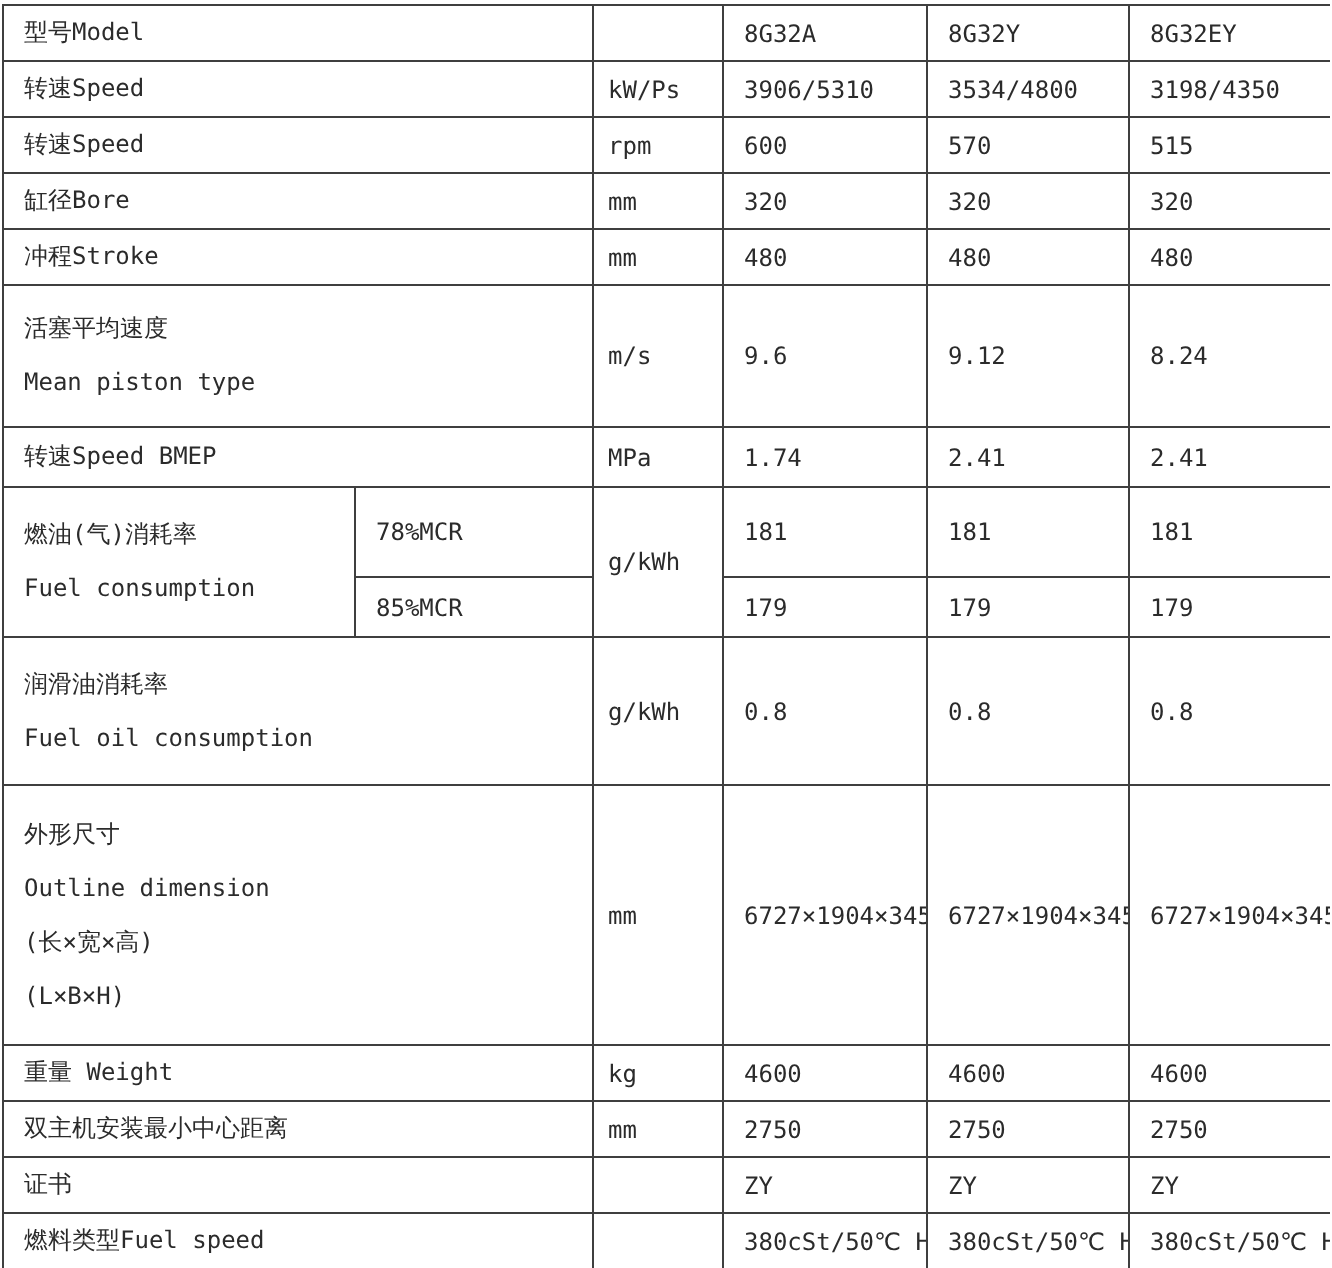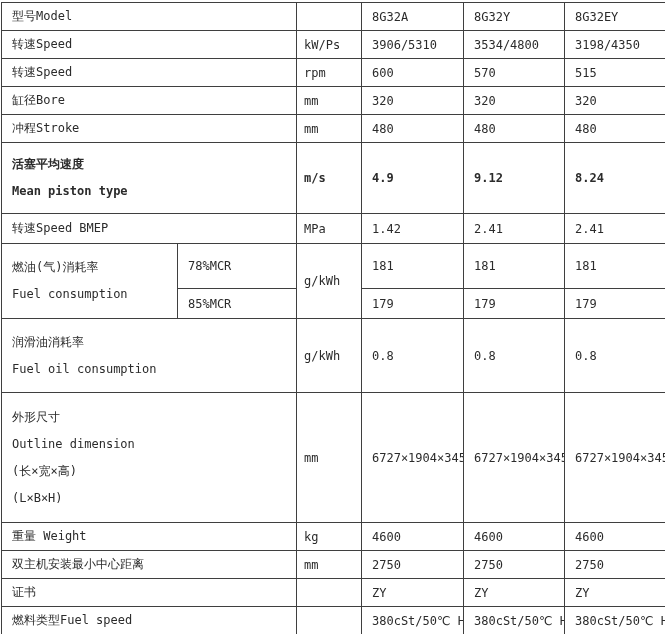--- a/index.html
+++ b/index.html
@@ -34,21 +34,21 @@
     white-space: nowrap;
     background: #ffffff;
   }
   table.spec td.unit { padding-left: 7px; }
   table.spec .ln { line-height: 27px; }
   
   tr.h27  { height: 27px; }
   tr.h28  { height: 28px; }
   tr.h30  { height: 30px; }
   tr.h45  { height: 45px; }
-  tr.h71  { height: 71px; font-weight: bold; }
+  tr.h71  { height: 71px; }
   tr.h74  { height: 74px; }
   tr.h130 { height: 130px; }
   tr.h26  { height: 26px; }
 </style>
 </head>
 <body>
 
 <div id="stage">
   <table class="spec">
     <colgroup>
@@ -110,31 +110,31 @@
       <td>480</td>
       <td>480</td>
     </tr>
 
     <tr class="h71">
       <td colspan="2">
         <div class="ln">活塞平均速度</div>
         <div class="ln">Mean piston type</div>
       </td>
       <td class="unit">m/s</td>
-      <td>4.9</td>
+      <td>9.6</td>
       <td>9.12</td>
       <td>8.24</td>
     </tr>
 
     <tr class="h30">
       <td colspan="2">
             <div class="ln">转速Speed BMEP</div>
           </td>
       <td class="unit">MPa</td>
-      <td>1.42</td>
+      <td>1.74</td>
       <td>2.41</td>
       <td>2.41</td>
     </tr>
 
     <tr class="h45">
       <td rowspan="2">
         <div class="ln">燃油(气)消耗率</div>
         <div class="ln">Fuel consumption</div>
       </td>
       <td>78%MCR</td>

